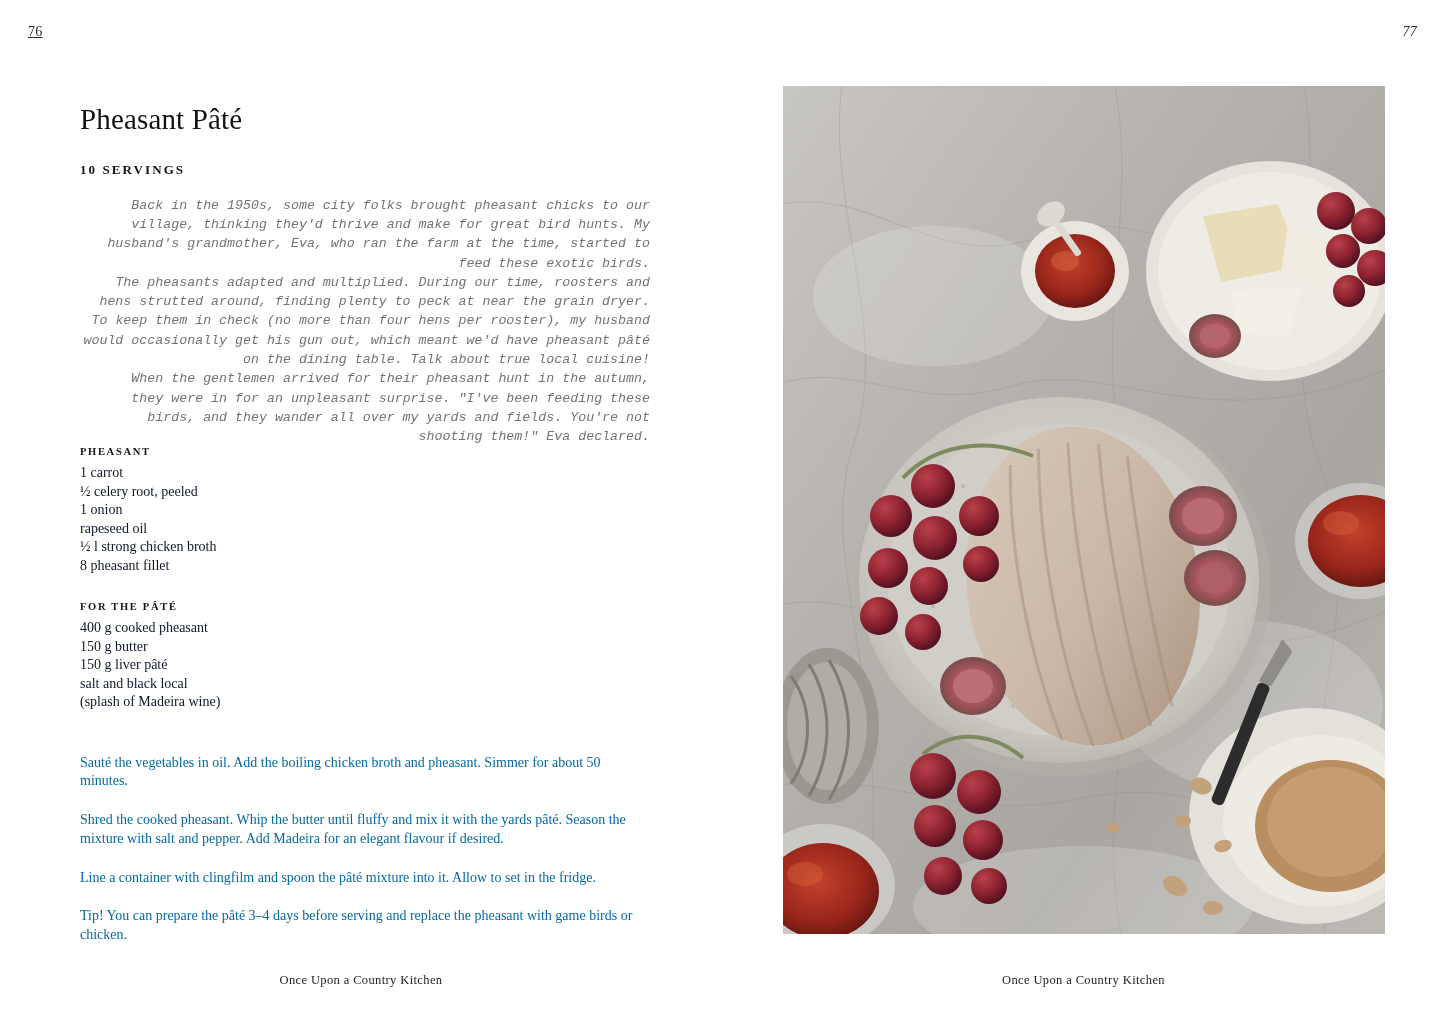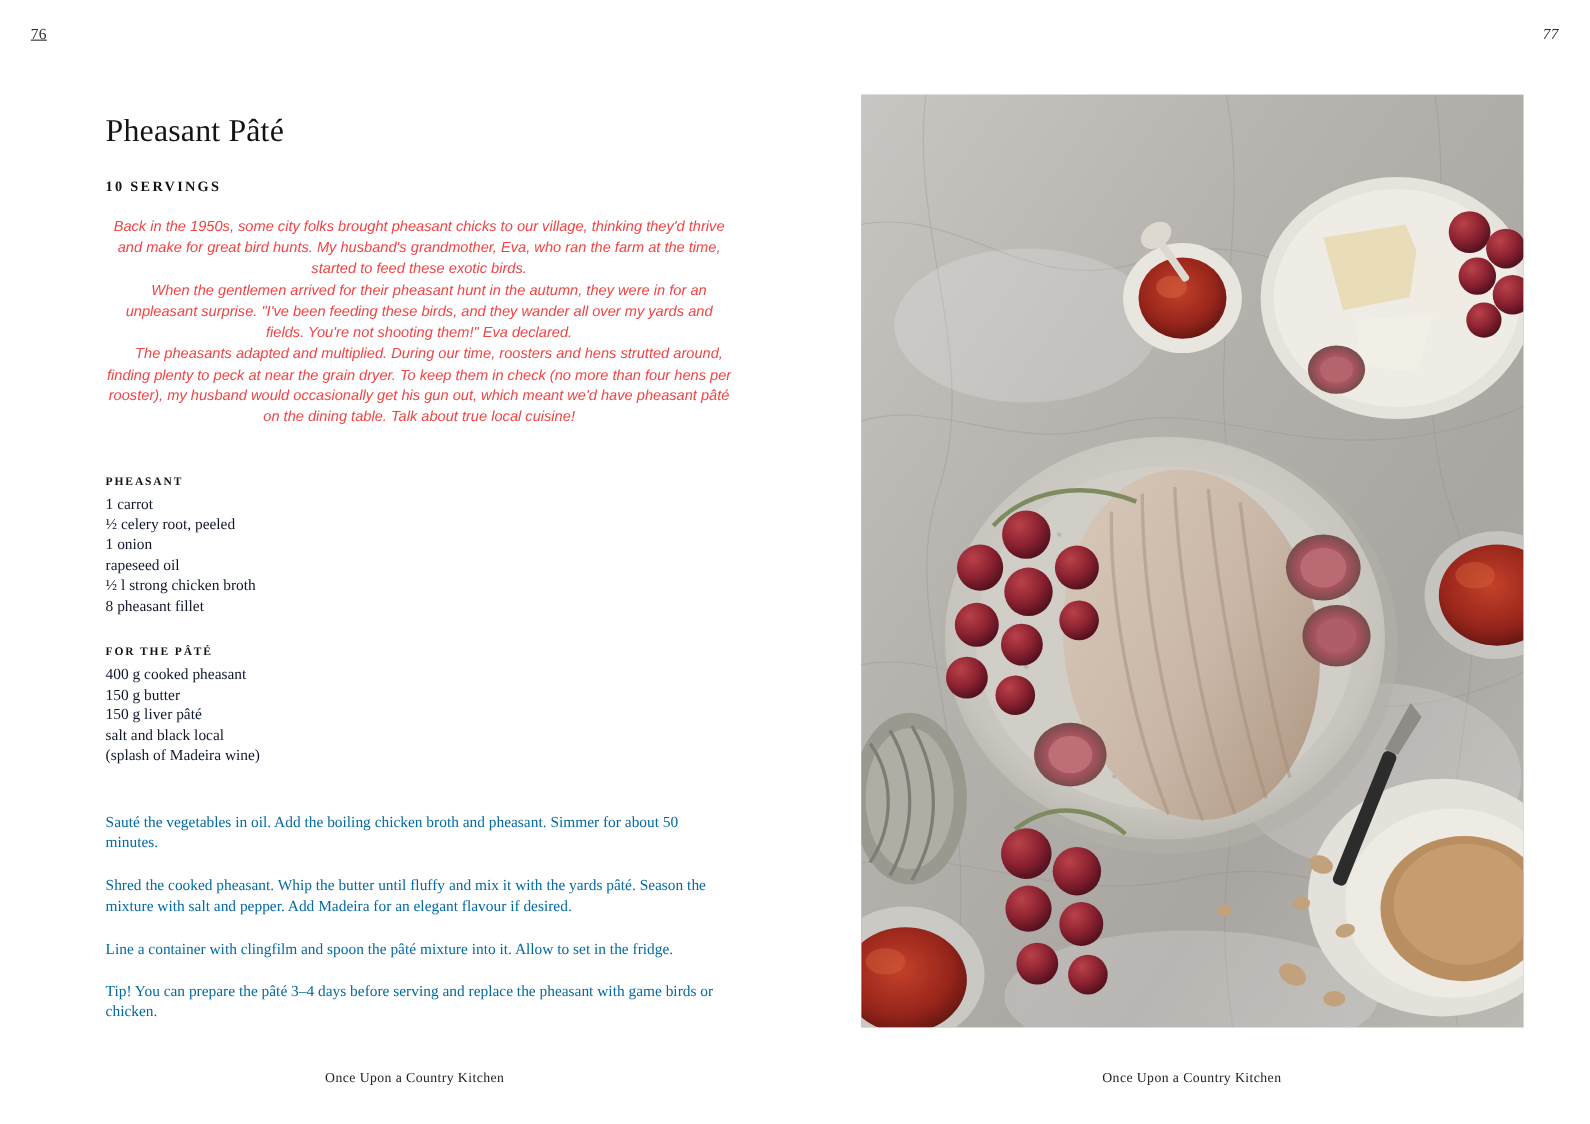--- a/index.html
+++ b/index.html
@@ -23,21 +23,21 @@
     font-size: 14px;
     color: #2a2a2a;
     letter-spacing: .02em;
   }
   .folio.left  { left: 28px; text-decoration: underline; }
   .folio.right { right: 28px; font-style: italic; }
 
   
   .page-left {
     position: absolute;
-    left: 16px; top: 0;
+    left: 0; top: 0;
     width: 722px; height: 1022px;
   }
   .text-col {
     position: absolute;
     left: 80px; top: 104px;
     width: 570px;
   }
   .recipe-title {
     font-family: "Liberation Serif", serif;
     font-weight: 400;
@@ -50,32 +50,32 @@
   .servings {
     font-family: "Liberation Serif", serif;
     font-weight: 700;
     font-size: 13px;
     letter-spacing: .16em;
     text-transform: uppercase;
     margin: 0 0 18px 0;
     color: #141414;
   }
   .intro {
-    font-family: Liberation Sans, sans-serif;
+    font-family: Liberation Mono, monospace;
     font-style: italic;
     font-size: 13.3px;
     line-height: 1.45;
     margin: 0;
-    color: #ef4444;
-    text-align: center;
+    color: #737373;
+    text-align: right;
   }
   .intro p { margin: 0; }
   .intro p + p { margin-top: 0; text-indent: 18px; }
 
-  .ing-block { margin-top: 44px; }
+  .ing-block { }
   .ing-head {
     font-family: "Liberation Serif", serif;
     font-weight: 700;
     font-size: 10.5px;
     letter-spacing: .16em;
     text-transform: uppercase;
     margin: 0 0 7px 0;
     color: #141414;
   }
   .ing-list {
@@ -139,22 +139,22 @@
 
 <div class="page-left">
   <div class="text-col">
 
     <h1 class="recipe-title">Pheasant Pâté</h1>
 
     <div class="servings">10 SERVINGS</div>
 
     <div class="intro">
       <p>Back in the 1950s, some city folks brought pheasant chicks to our village, thinking they'd thrive and make for great bird hunts. My husband's grandmother, Eva, who ran the farm at the time, started to feed these exotic birds.</p>
+      <p>The pheasants adapted and multiplied. During our time, roosters and hens strutted around, finding plenty to peck at near the grain dryer. To keep them in check (no more than four hens per rooster), my husband would occasionally get his gun out, which meant we'd have pheasant pâté on the dining table. Talk about true local cuisine!</p>
       <p>When the gentlemen arrived for their pheasant hunt in the autumn, they were in for an unpleasant surprise. "I've been feeding these birds, and they wander all over my yards and fields. You're not shooting them!" Eva declared.</p>
-      <p>The pheasants adapted and multiplied. During our time, roosters and hens strutted around, finding plenty to peck at near the grain dryer. To keep them in check (no more than four hens per rooster), my husband would occasionally get his gun out, which meant we'd have pheasant pâté on the dining table. Talk about true local cuisine!</p>
     </div>
 
     <div class="ing-block first">
       <div class="ing-head">PHEASANT</div>
       <ul class="ing-list">
         <li>1 carrot</li>
         <li>½ celery root, peeled</li>
         <li>1 onion</li>
         <li>rapeseed oil</li>
         <li>½ l strong chicken broth</li>

